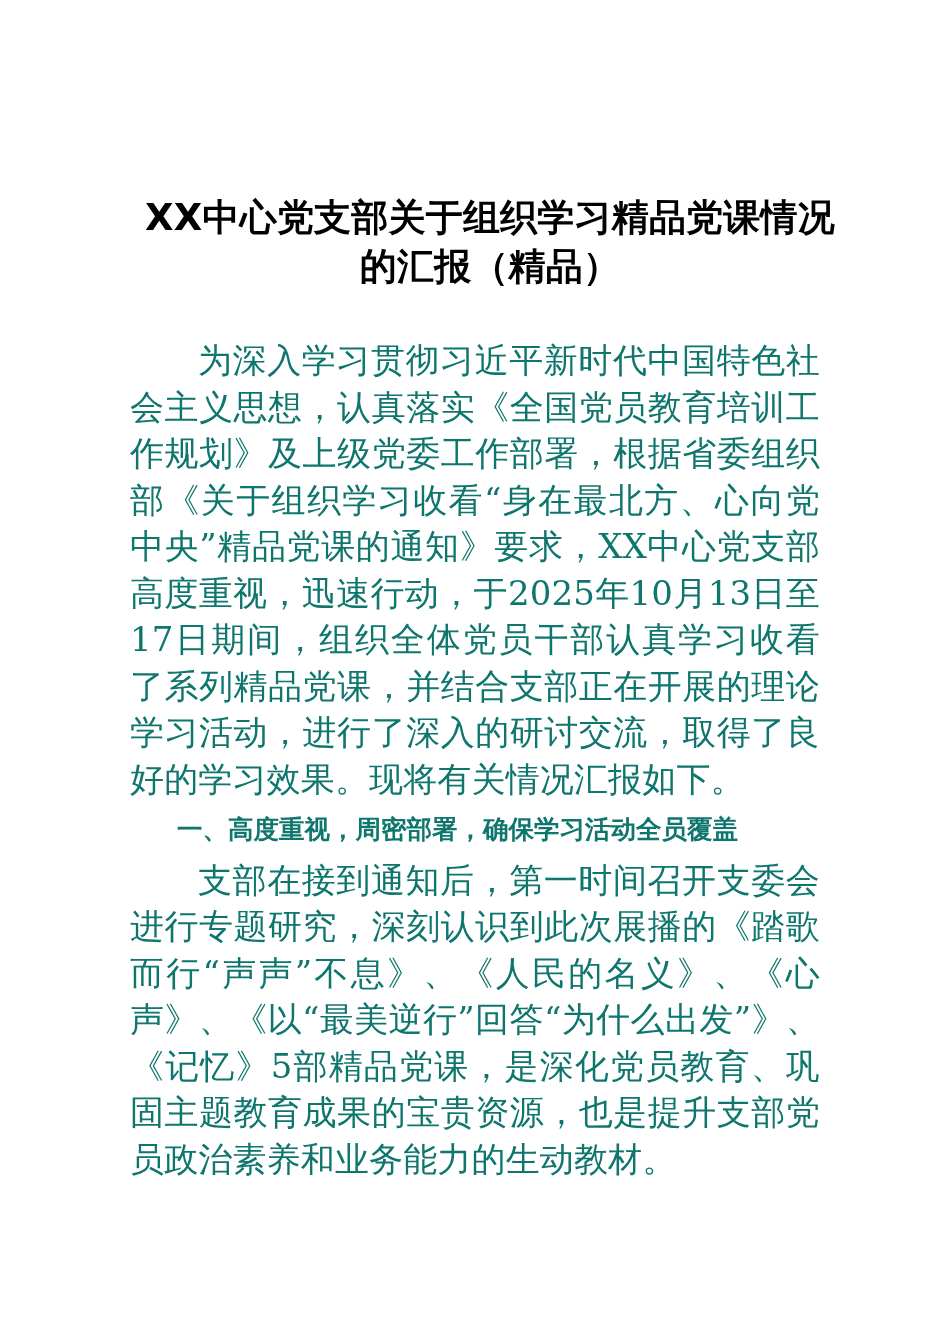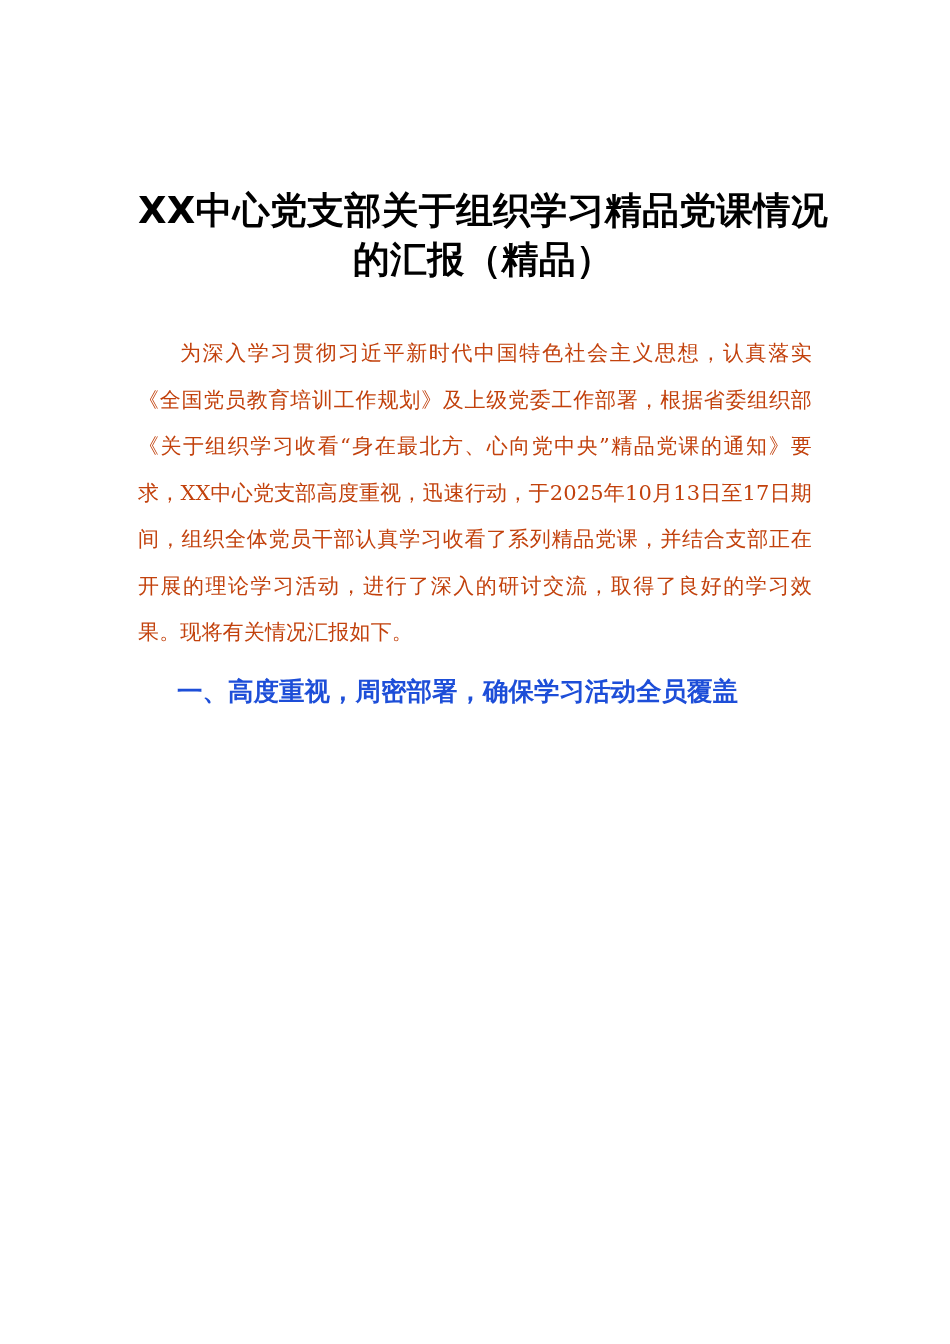--- a/index.html
+++ b/index.html
@@ -22,64 +22,65 @@
     background: #ffffff;
     box-sizing: border-box;
   }
   .doc-body {
     position: absolute;
     left: 126px;
     top: 0;
     width: 698px;
   }
   .doc-title {
-    margin: 8px;
+    margin: 15px;
     padding-top: 178px;
     font-family: "DejaVu Sans", "Liberation Sans", sans-serif;
     font-weight: bold;
     font-size: 37px;
     line-height: 1.33;
     text-align: center;
     letter-spacing: 0.2px;
     color: #000000;
     width: 698px;
   }
   .para {
-    margin: 12px;
+    margin: 4px;
     font-family: "DejaVu Serif", "Liberation Serif", serif;
-    font-size: 21px;
+    font-size: 34px;
     line-height: 46.5px;
     text-align: justify;
     text-justify: inter-ideograph;
     text-indent: 2em;
-    color: #c2410c;
+    color: #0f766e;
     letter-spacing: 0.15px;
   }
   .para-first {
     margin-top: 46px;
   }
   .section-heading {
     margin: 0;
     font-family: "DejaVu Sans", "Liberation Sans", sans-serif;
     font-weight: bold;
     font-size: 25.5px;
     line-height: 46.5px;
     text-indent: 2em;
     text-align: left;
-    color: #1d4ed8;
+    color: #0f766e;
   }
 </style>
 </head>
 <body>
 
 <div class="page">
   <div class="doc-body">
 
     <h1 class="doc-title">XX中心党支部关于组织学习精品党课情况的汇报（精品）</h1>
 
     <p class="para para-first">为深入学习贯彻习近平新时代中国特色社会主义思想，认真落实《全国党员教育培训工作规划》及上级党委工作部署，根据省委组织部《关于组织学习收看“身在最北方、心向党中央”精品党课的通知》要求，XX中心党支部高度重视，迅速行动，于2025年10月13日至17日期间，组织全体党员干部认真学习收看了系列精品党课，并结合支部正在开展的理论学习活动，进行了深入的研讨交流，取得了良好的学习效果。现将有关情况汇报如下。</p>
 
     <h2 class="section-heading">一、高度重视，周密部署，确保学习活动全员覆盖</h2>
 
+    <p class="para">支部在接到通知后，第一时间召开支委会进行专题研究，深刻认识到此次展播的《踏歌而行“声声”不息》、《人民的名义》、《心声》、《以“最美逆行”回答“为什么出发”》、《记忆》5部精品党课，是深化党员教育、巩固主题教育成果的宝贵资源，也是提升支部党员政治素养和业务能力的生动教材。</p>
 
 
   </div>
 </div>
 
 </body></html>

